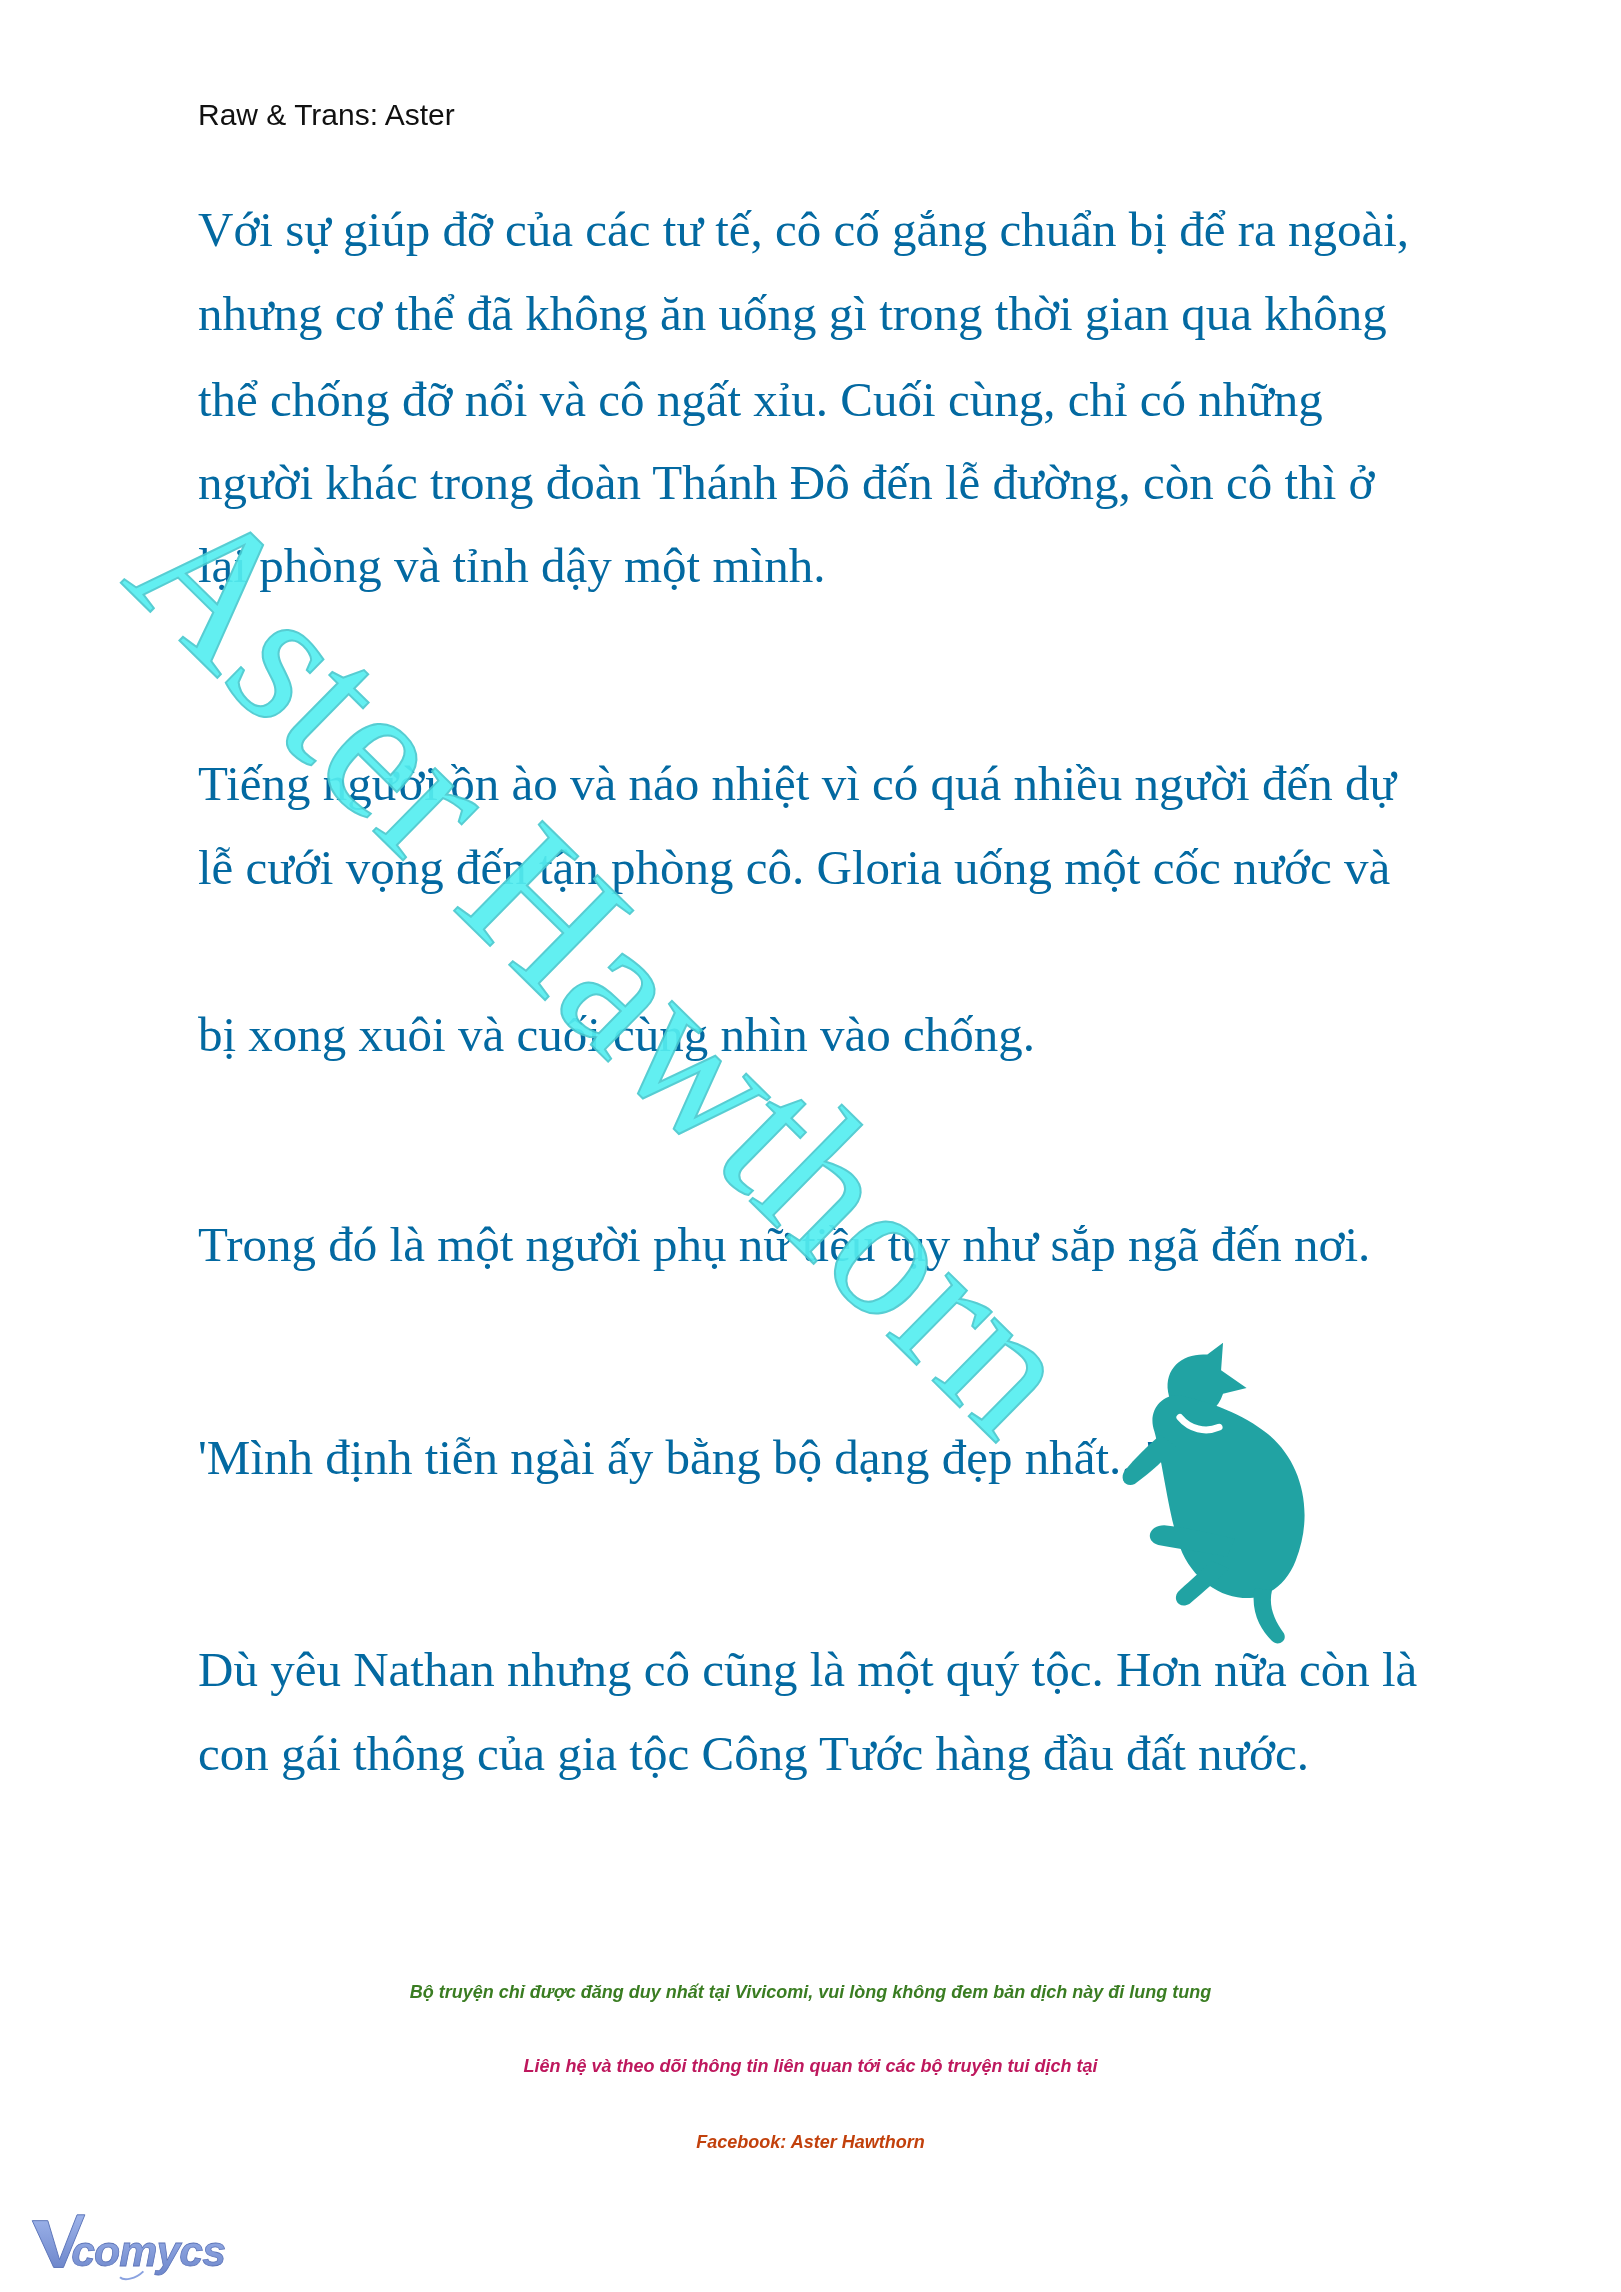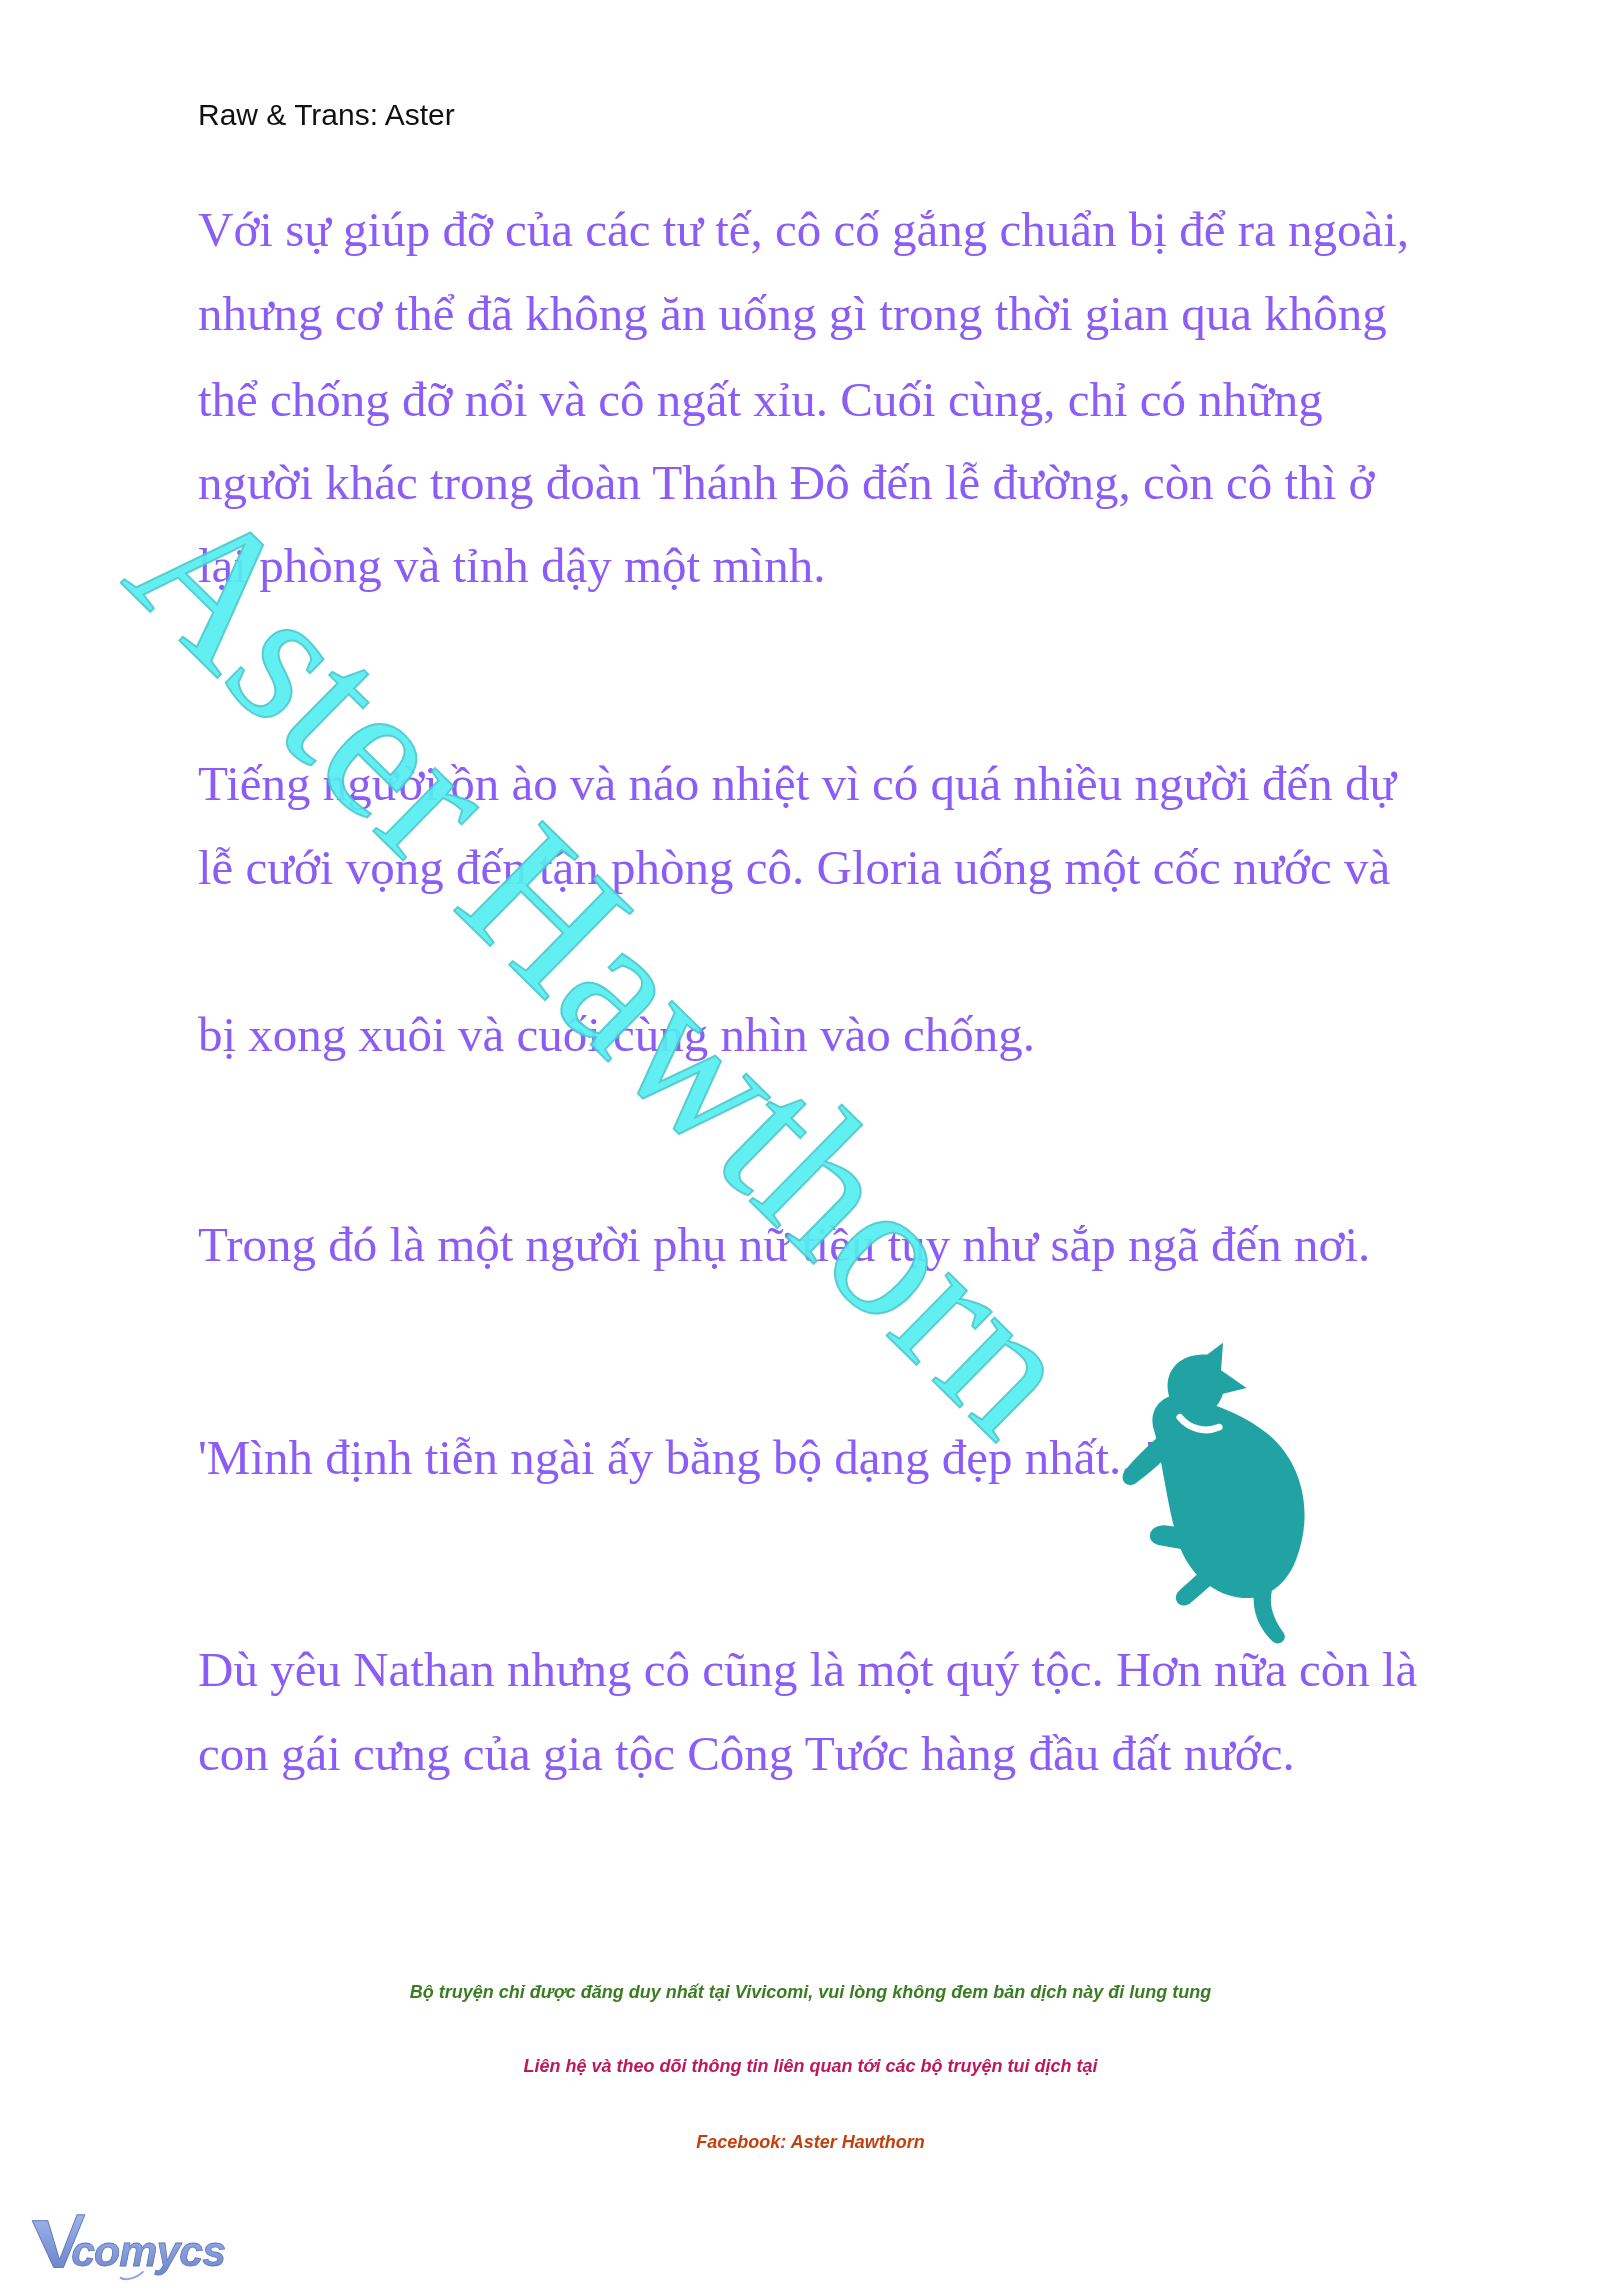--- a/index.html
+++ b/index.html
@@ -7,21 +7,21 @@
   .page { position: absolute; left: 0; top: 0; width: 1284px; height: 2293px; background: #fff; }
 
   .header {
     position: absolute; left: 198px; top: 97px;
     font-family: "Liberation Sans", sans-serif; font-size: 30px; color: #111;
     line-height: 35px; white-space: nowrap;
   }
 
   .line {
     position: absolute; left: 198px;
-    font-family: "Liberation Serif", serif; font-size: 49px; color: #8b5cf6;
+    font-family: "Liberation Serif", serif; font-size: 49px; color: #0369a1;
     line-height: 59px; white-space: nowrap; z-index: 3;
   }
 
   .footer-line {
     position: absolute; left: 0; width: 1621px; text-align: center;
     font-family: "Liberation Sans", sans-serif; font-style: italic; font-weight: bold;
     font-size: 18px; line-height: 33px; white-space: nowrap; z-index: 3;
   }
 
   .watermark {
@@ -50,21 +50,21 @@
 
   <div class="line" style="top:754px">Tiếng người ồn ào và náo nhiệt vì có quá nhiều người đến dự</div>
   <div class="line" style="top:838px">lễ cưới vọng đến tận phòng cô. Gloria uống một cốc nước và</div>
   <div class="line" style="top:1005px">bị xong xuôi và cuối cùng nhìn vào chống.</div>
 
   <div class="line" style="top:1215px">Trong đó là một người phụ nữ tiều tụy như sắp ngã đến nơi.</div>
 
   <div class="line" style="top:1428px">'Mình định tiễn ngài ấy bằng bộ dạng đẹp nhất...'</div>
 
   <div class="line" style="top:1640px">Dù yêu Nathan nhưng cô cũng là một quý tộc. Hơn nữa còn là</div>
-  <div class="line" style="top:1724px">con gái cưng của gia tộc Công Tước hàng đầu đất nước.</div>
+  <div class="line" style="top:1724px">con gái thông của gia tộc Công Tước hàng đầu đất nước.</div>
 
   <div class="watermark" style="color:#55eef0">Aster Hawthorn</div>
 
   <svg class="cat" viewBox="0 0 220 320" xmlns="http://www.w3.org/2000/svg">
     <g fill="#21a3a3">
 
       <path d="M52 60 C48 35 68 20 92 22 L108 10 L106 38 L132 56 L108 62 C102 80 88 88 72 84 C60 82 54 72 52 60 Z"></path>
 
       <path d="M38 100 C30 78 48 60 66 64 C90 70 120 78 150 100 C188 128 202 182 182 232 C172 258 150 272 128 270 C100 268 72 246 62 212 C52 180 46 130 38 100 Z"></path>
 

